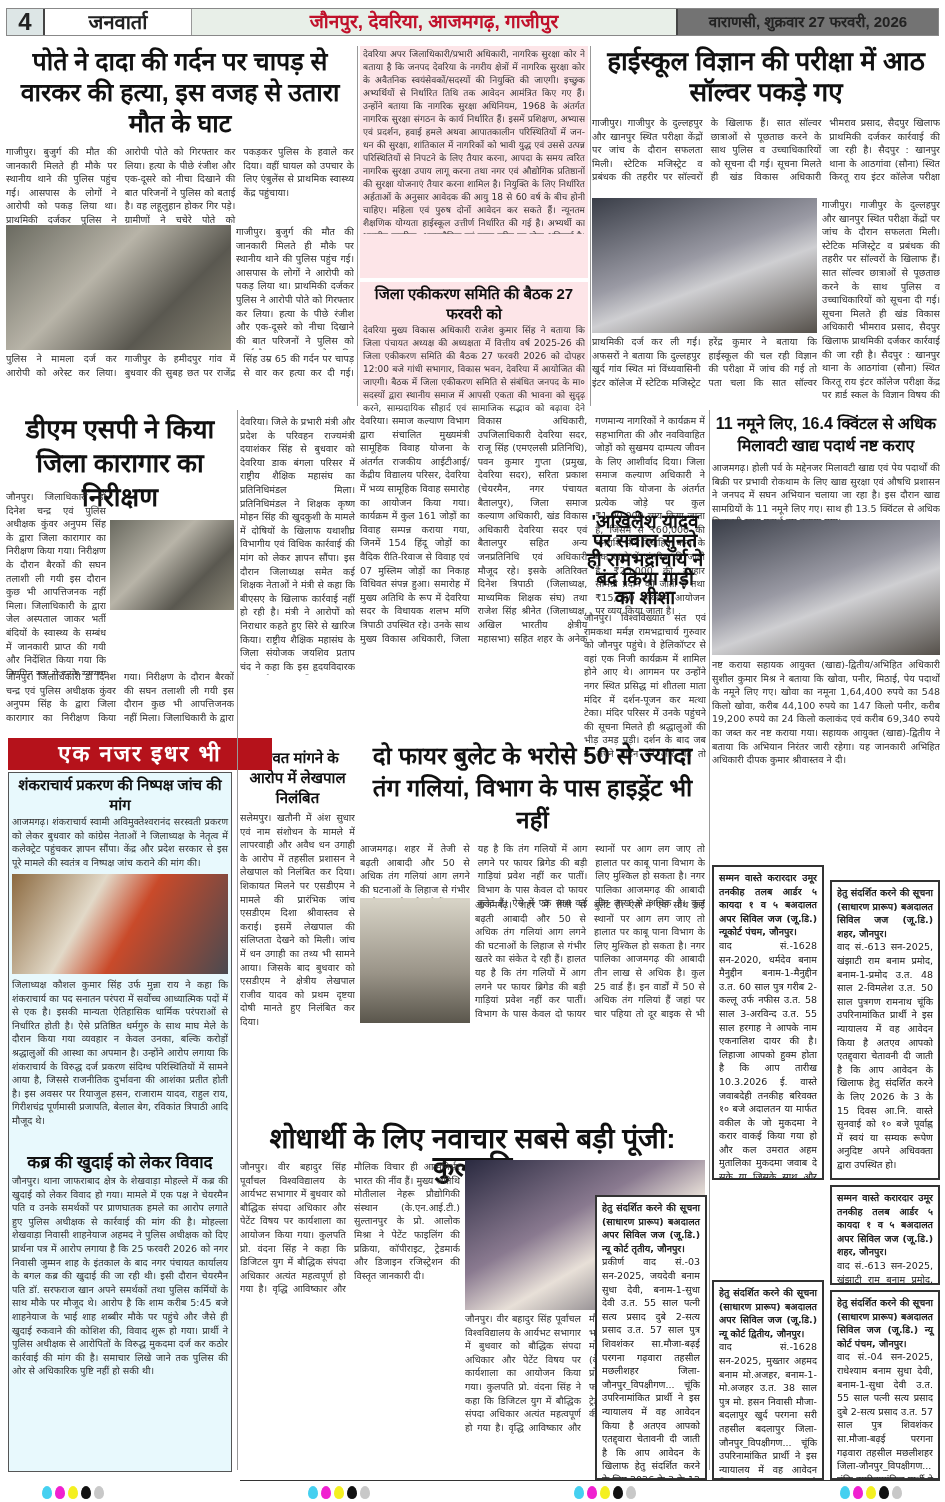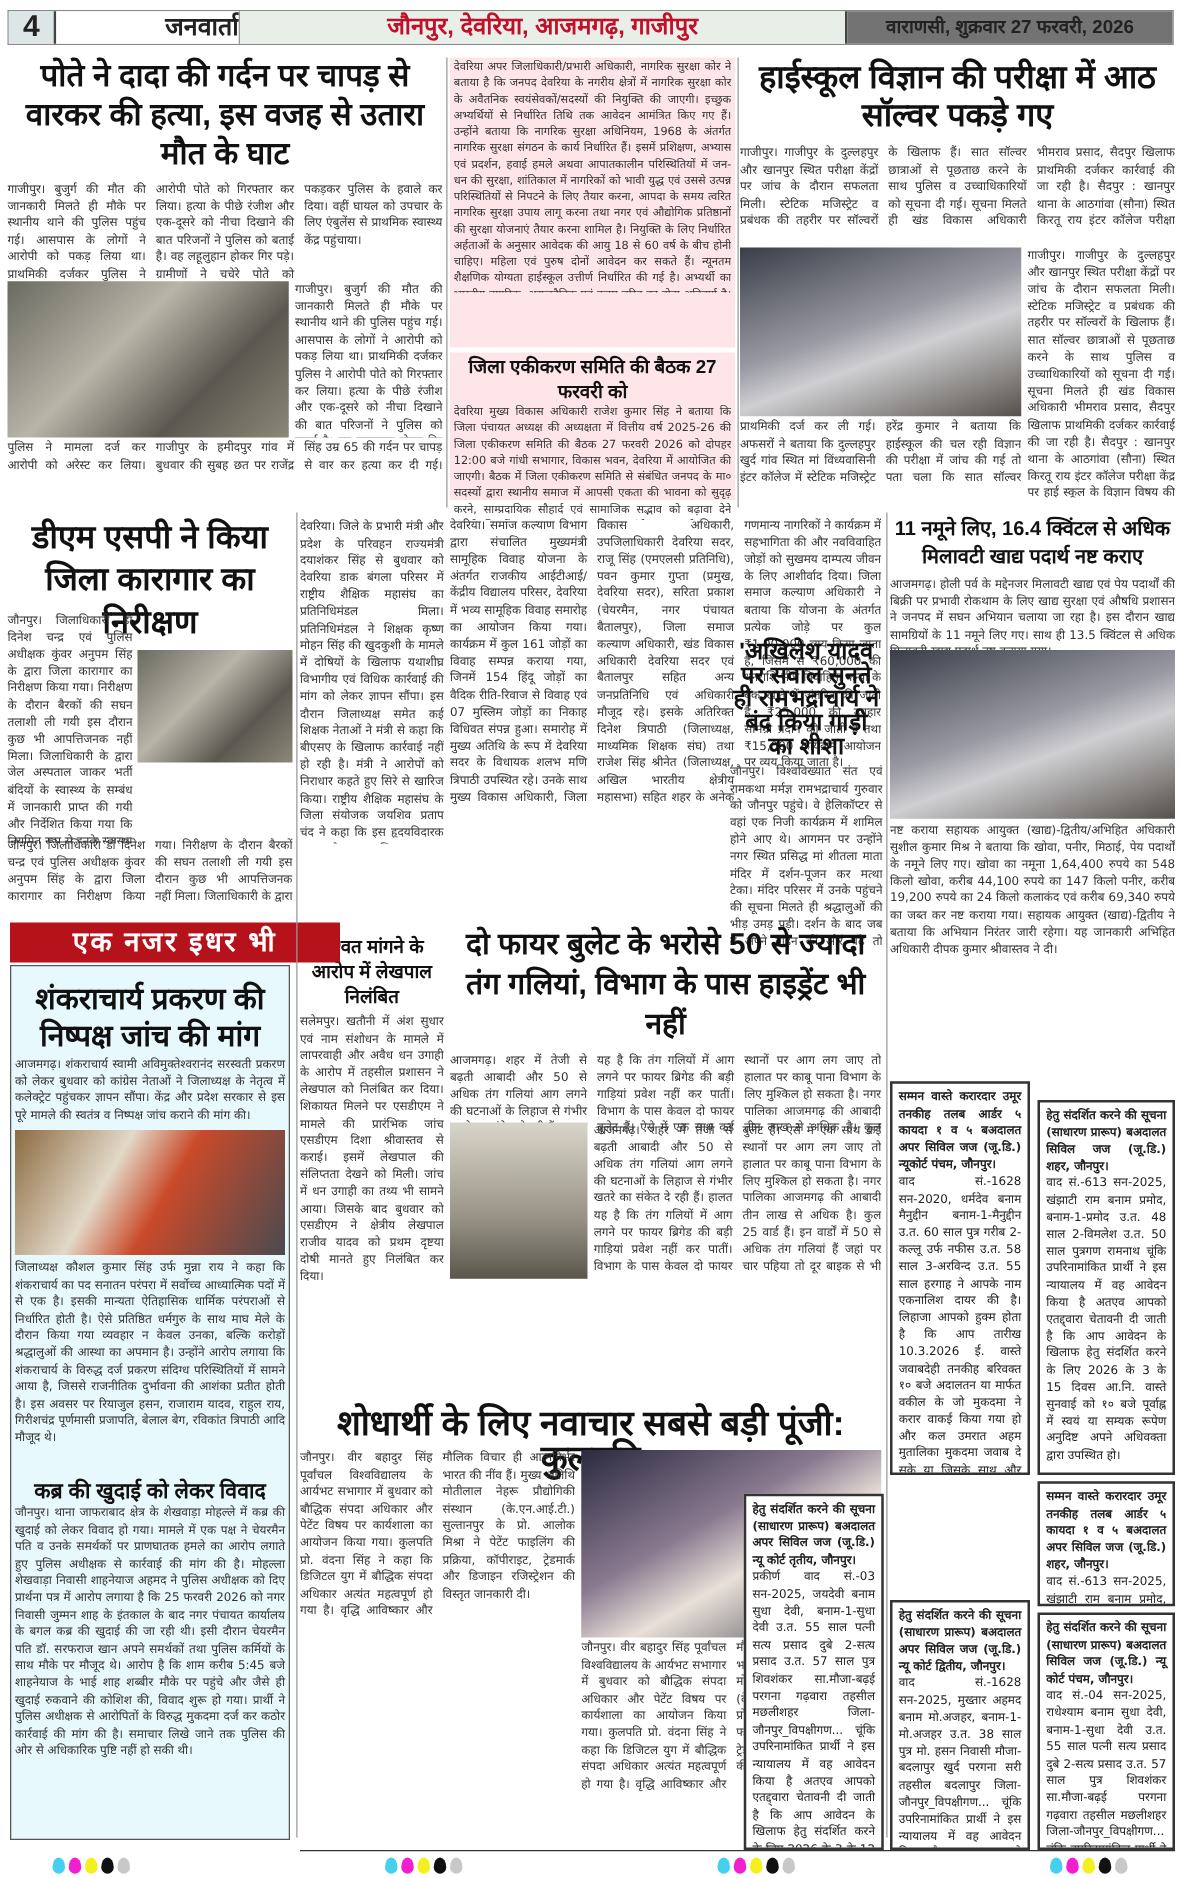--- a/index.html
+++ b/index.html
@@ -1,20 +1,20 @@
 <!DOCTYPE html>
 <html><head>
 <meta charset="utf-8">
 <style>
 *{box-sizing:border-box;margin:0;padding:0}
 body{width:945px;height:1502px;background:#fff;font-family:"DejaVu Sans",sans-serif;color:#222;position:relative;overflow:hidden}
 .abs{position:absolute}
 .masthead{left:6px;top:8px;width:933px;height:28px;border:1px solid #888;display:flex}
 .pg{width:38px;background:#dde6e6;font:bold 24px "Liberation Sans",sans-serif;text-align:center;line-height:26px;border-right:2px solid #444}
-.paper{width:146px;font:bold 20px "Liberation Sans",sans-serif;text-align:right;line-height:26px;background:#fff}
+.paper{width:146px;font:bold 20px "Liberation Sans",sans-serif;text-align:center;line-height:26px;background:#fff}
 .dist{flex:1;background:#e8efe8;color:#c0102a;font:bold 19px "Liberation Sans",sans-serif;text-align:center;line-height:26px;border-left:1px solid #999;border-right:2px solid #444}
 .dateline{width:260px;background:#737373;font:bold 15px "Liberation Sans",sans-serif;text-align:center;line-height:26px}
 .hl{font-family:"Liberation Sans",sans-serif;font-weight:bold;color:#111;text-align:center;line-height:1.15}
 .body{font-size:9.5px;line-height:13.6px;color:#333;text-align:justify;column-gap:8px}
 .ph{background:linear-gradient(135deg,#6a6a60,#b8b4a8 40%,#5a5850 70%,#8c8878);}
 .ph2{background:linear-gradient(160deg,#3a3e48,#9a9aa4 45%,#cfcfd2 60%,#55504a);}
 .ph3{background:linear-gradient(120deg,#8c6a40,#e2d9c8 35%,#c94a2a 55%,#4a4a50);}
 .pink{background:#fde5e8}
 .cyan{background:#e8f9fd}
 .redbar{background:#b5121b;color:#fff;font:bold 22px "Liberation Sans",sans-serif;text-align:center;line-height:32px;letter-spacing:2px}
@@ -92,21 +92,21 @@
 
 <div class="abs" style="left:360px;top:740px;width:345px">
   <div class="hl" style="font-size:24px;line-height:32px">दो फायर बुलेट के भरोसे 50 से ज्यादा तंग गलियां, विभाग के पास हाइड्रेंट भी नहीं</div>
   <div class="body" style="column-count:3;height:80px;overflow:hidden;margin-top:6px">आजमगढ़। शहर में तेजी से बढ़ती आबादी और 50 से अधिक तंग गलियां आग लगने की घटनाओं के लिहाज से गंभीर खतरे का संकेत दे रही हैं। हालत यह है कि तंग गलियों में आग लगने पर फायर ब्रिगेड की बड़ी गाड़ियां प्रवेश नहीं कर पातीं। विभाग के पास केवल दो फायर बुलेट हैं। ऐसे में एक साथ कई स्थानों पर आग लग जाए तो हालात पर काबू पाना विभाग के लिए मुश्किल हो सकता है। नगर पालिका आजमगढ़ की आबादी तीन लाख से अधिक है। कुल 25 वार्ड हैं। इन वार्डों में 50 से अधिक तंग गलियां हैं जहां पर चार पहिया तो दूर बाइक से भी चलना दूभर है। साथ दो या दो से अधिक स्थानों पर एक साथ आग लग जाए तो विभाग कुछ नहीं कर पाएगा। शहर के तकिया, चौक, पुरानी कोतवाली, मुकेरीगंज, सिधारी, कोटकिला, दलालघाट सहित अन्य घनी आबादी वाले इलाकों में दर्जनों संकरी गलियां हैं, जहां दमकल की बड़ी गाड़ियों का पहुंचना भी मुश्किल होता है।</div>
 </div>
 <div class="abs ph3" style="left:360px;top:898px;width:110px;height:125px;background:linear-gradient(180deg,#d9d5c8,#9a9488 60%,#5a564c)"></div>
 <div class="abs body" style="left:475px;top:898px;width:230px;height:125px;overflow:hidden;column-count:2">आजमगढ़। शहर में तेजी से बढ़ती आबादी और 50 से अधिक तंग गलियां आग लगने की घटनाओं के लिहाज से गंभीर खतरे का संकेत दे रही हैं। हालत यह है कि तंग गलियों में आग लगने पर फायर ब्रिगेड की बड़ी गाड़ियां प्रवेश नहीं कर पातीं। विभाग के पास केवल दो फायर बुलेट हैं। ऐसे में एक साथ कई स्थानों पर आग लग जाए तो हालात पर काबू पाना विभाग के लिए मुश्किल हो सकता है। नगर पालिका आजमगढ़ की आबादी तीन लाख से अधिक है। कुल 25 वार्ड हैं। इन वार्डों में 50 से अधिक तंग गलियां हैं जहां पर चार पहिया तो दूर बाइक से भी चलना दूभर है। साथ दो या दो से अधिक स्थानों पर एक साथ आग लग जाए तो विभाग कुछ नहीं कर पाएगा। शहर के तकिया, चौक, पुरानी कोतवाली, मुकेरीगंज, सिधारी, कोटकिला, दलालघाट सहित अन्य घनी आबादी वाले इलाकों में दर्जनों संकरी गलियां हैं, जहां दमकल की बड़ी गाड़ियों का पहुंचना भी मुश्किल होता है।</div>
 
 <div class="abs redbar" style="left:8px;top:738px;width:264px">एक नजर इधर भी</div>
 <div class="abs cyan" style="left:8px;top:772px;width:224px;height:700px;border:1px solid #555">
-  <div class="hl" style="font-size:24px;line-height:30px;margin-top:12px">शंकराचार्य प्रकरण की निष्पक्ष जांच की मांग</div>
+  <div class="hl" style="font-size:15px;line-height:20px;margin-top:2px">शंकराचार्य प्रकरण की निष्पक्ष जांच की मांग</div>
   <div class="body" style="padding:0 3px;height:55px;overflow:hidden">आजमगढ़। शंकराचार्य स्वामी अविमुक्तेश्वरानंद सरस्वती प्रकरण को लेकर बुधवार को कांग्रेस नेताओं ने जिलाध्यक्ष के नेतृत्व में कलेक्ट्रेट पहुंचकर ज्ञापन सौंपा। केंद्र और प्रदेश सरकार से इस पूरे मामले की स्वतंत्र व निष्पक्ष जांच कराने की मांग की।</div>
   <div class="ph3" style="margin:4px 3px;height:100px"></div>
   <div class="body" style="padding:0 3px;height:170px;overflow:hidden">जिलाध्यक्ष कौशल कुमार सिंह उर्फ मुन्ना राय ने कहा कि शंकराचार्य का पद सनातन परंपरा में सर्वोच्च आध्यात्मिक पदों में से एक है। इसकी मान्यता ऐतिहासिक धार्मिक परंपराओं से निर्धारित होती है। ऐसे प्रतिष्ठित धर्मगुरु के साथ माघ मेले के दौरान किया गया व्यवहार न केवल उनका, बल्कि करोड़ों श्रद्धालुओं की आस्था का अपमान है। उन्होंने आरोप लगाया कि शंकराचार्य के विरुद्ध दर्ज प्रकरण संदिग्ध परिस्थितियों में सामने आया है, जिससे राजनीतिक दुर्भावना की आशंका प्रतीत होती है। इस अवसर पर रियाजुल हसन, राजाराम यादव, राहुल राय, गिरीशचंद्र पूर्णमासी प्रजापति, बेलाल बेग, रविकांत त्रिपाठी आदि मौजूद थे।</div>
   <div class="hl" style="font-size:17px;line-height:22px;margin-top:4px">कब्र की खुदाई को लेकर विवाद</div>
   <div class="body" style="padding:0 3px;height:225px;overflow:hidden">जौनपुर। थाना जाफराबाद क्षेत्र के शेखवाड़ा मोहल्ले में कब्र की खुदाई को लेकर विवाद हो गया। मामले में एक पक्ष ने चेयरमैन पति व उनके समर्थकों पर प्राणघातक हमले का आरोप लगाते हुए पुलिस अधीक्षक से कार्रवाई की मांग की है। मोहल्ला शेखवाड़ा निवासी शाहनेयाज अहमद ने पुलिस अधीक्षक को दिए प्रार्थना पत्र में आरोप लगाया है कि 25 फरवरी 2026 को नगर निवासी जुम्मन शाह के इंतकाल के बाद नगर पंचायत कार्यालय के बगल कब्र की खुदाई की जा रही थी। इसी दौरान चेयरमैन पति डॉ. सरफराज खान अपने समर्थकों तथा पुलिस कर्मियों के साथ मौके पर मौजूद थे। आरोप है कि शाम करीब 5:45 बजे शाहनेयाज के भाई शाह शब्बीर मौके पर पहुंचे और जैसे ही खुदाई रुकवाने की कोशिश की, विवाद शुरू हो गया। प्रार्थी ने पुलिस अधीक्षक से आरोपितों के विरुद्ध मुकदमा दर्ज कर कठोर कार्रवाई की मांग की है। समाचार लिखे जाने तक पुलिस की ओर से अधिकारिक पुष्टि नहीं हो सकी थी।</div>
 </div>
 
 <div class="abs" style="left:240px;top:1125px;width:465px">
   <div class="hl" style="font-size:28px;line-height:28px">शोधार्थी के लिए नवाचार सबसे बड़ी पूंजी: कुलपति</div>
 </div>

